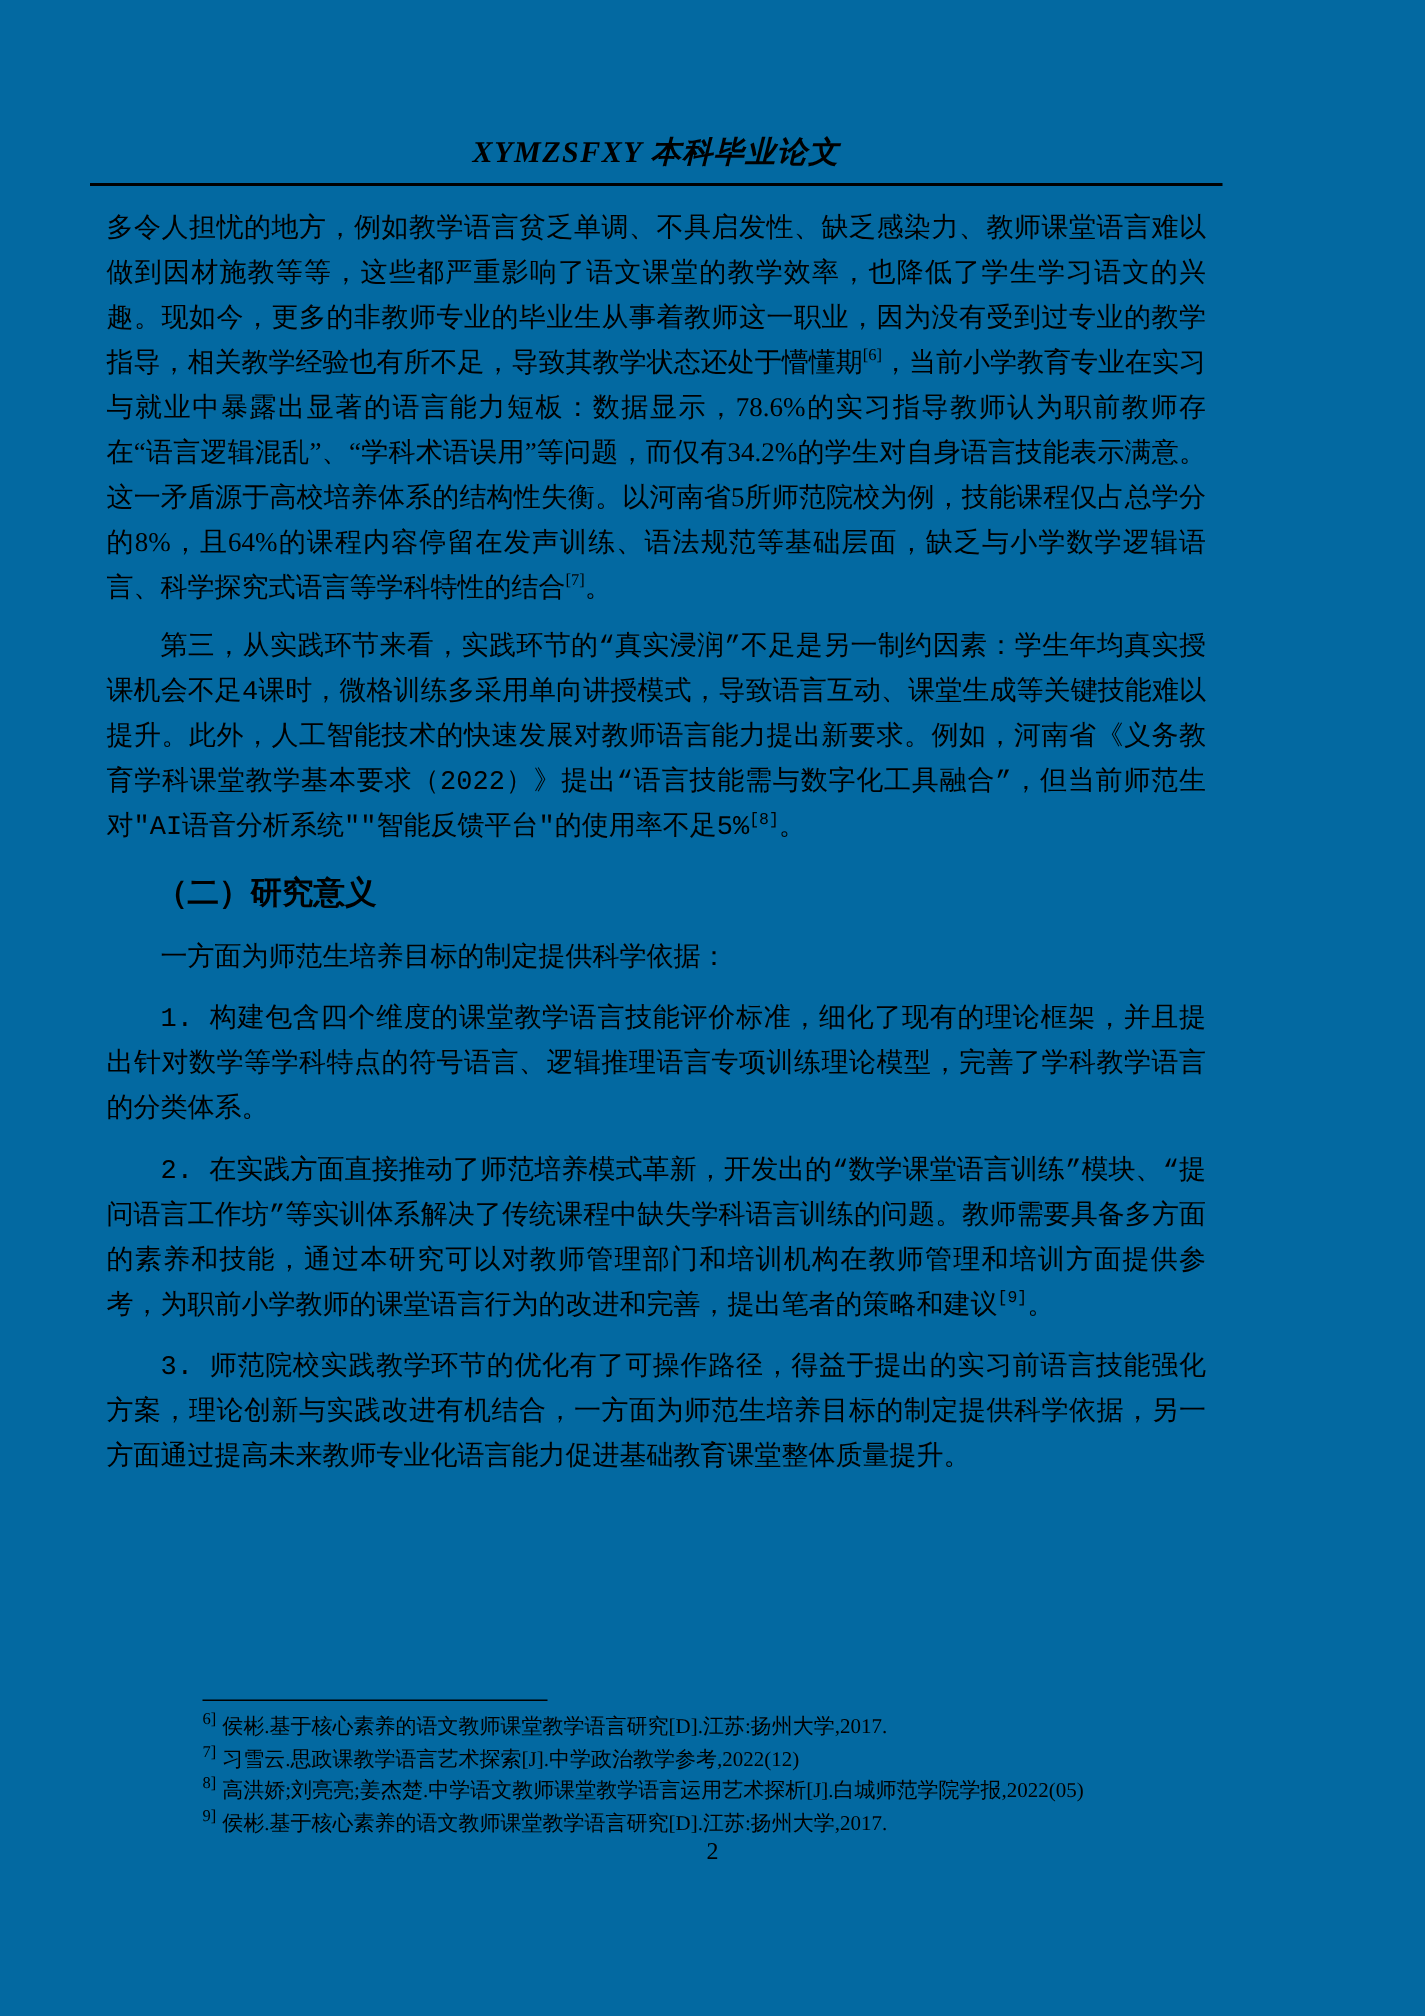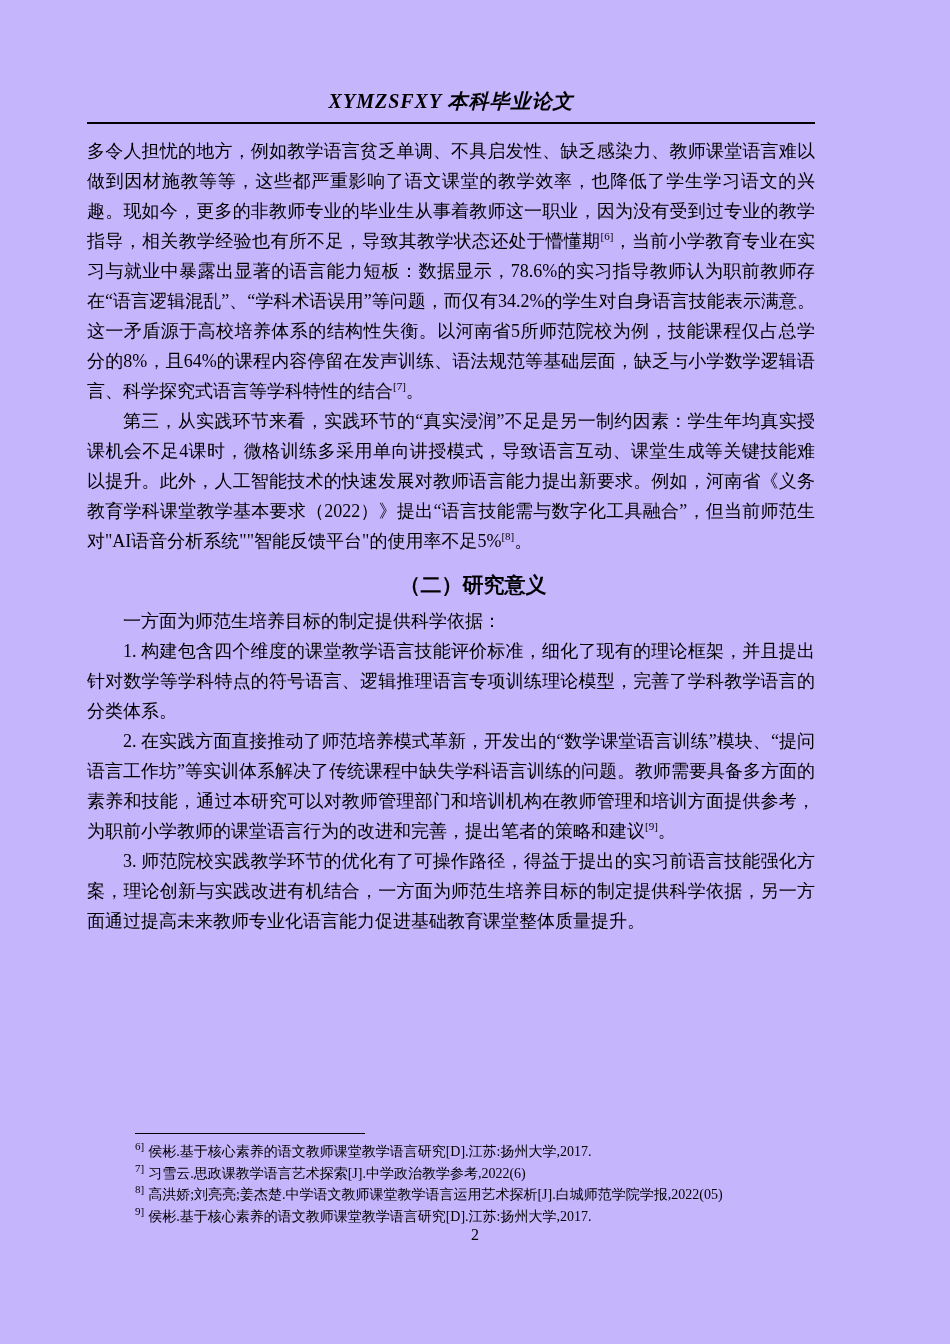--- a/index.html
+++ b/index.html
@@ -5,66 +5,66 @@
   html, body {
     margin: 0;
     padding: 0;
     background: #ffffff;
   }
   .page {
     position: relative;
     width: 950px;
     height: 1344px;
     margin: 0 auto;
-    background: #c4b5fd;
+    background: #0369a1;
     color: #000000;
     box-sizing: border-box;
-    padding: 88px 135px 0 87px;
+    padding: 88px 135px 0 60px;
     overflow: hidden;
     font-family: "Liberation Serif", "DejaVu Serif", serif;
   }
   .header {
     border-bottom: 2px solid #000000;
     padding-bottom: 7px;
   }
   .header-title {
     text-align: center;
     font-family: "Liberation Serif", "DejaVu Serif", serif;
     font-size: 20px;
     font-weight: bold;
     font-style: italic;
     letter-spacing: 1px;
   }
   .content {
     margin-top: 12px;
   }
   .para {
-    margin: 0;
+    margin: 11px;
     font-size: 18px;
     line-height: 30px;
     text-align: justify;
     text-justify: inter-ideograph;
     word-break: break-all;
   }
   .para.indent {
     text-indent: 36px;
+    font-family: Liberation Mono, monospace;
   }
   .para sup, .footnote sup {
     font-size: 11px;
     line-height: 0;
     vertical-align: super;
   }
   .section-heading {
     font-family: "Liberation Sans", "DejaVu Sans", sans-serif;
     font-weight: bold;
     font-size: 21px;
     line-height: 34px;
     margin: 12px 0 4px 0;
     text-indent: 44px;
-    text-align: center;
   }
   .footnotes {
     position: absolute;
     left: 135px;
     right: 135px;
     top: 1133px;
   }
   .footnote-sep {
     width: 230px;
     border-top: 1px solid #000000;
@@ -103,20 +103,20 @@
       <p class="para indent"><span>一方面为师范生培养目标的制定提供科学依据：</span></p>
       <p class="para indent"><span>1. 构建包含四个维度的课堂教学语言技能评价标准，细化了现有的理论框架，并且提出针对数学等学科特点的符号语言、逻辑推理语言专项训练理论模型，完善了学科教学语言的分类体系。</span></p>
       <p class="para indent"><span>2. 在实践方面直接推动了师范培养模式革新，开发出的“数学课堂语言训练”模块、“提问语言工作坊”等实训体系解决了传统课程中缺失学科语言训练的问题。教师需要具备多方面的素养和技能，通过本研究可以对教师管理部门和培训机构在教师管理和培训方面提供参考，为职前小学教师的课堂语言行为的改进和完善，提出笔者的策略和建议</span><sup>[9]</sup><span>。</span></p>
       <p class="para indent"><span>3. 师范院校实践教学环节的优化有了可操作路径，得益于提出的实习前语言技能强化方案，理论创新与实践改进有机结合，一方面为师范生培养目标的制定提供科学依据，另一方面通过提高未来教师专业化语言能力促进基础教育课堂整体质量提升。</span></p>
     </div>
 
   <div class="footnotes">
     <div class="footnote-sep"></div>
     <div id="footnote-list">
         <div class="footnote"><sup>6]</sup><span>侯彬.基于核心素养的语文教师课堂教学语言研究[D].江苏:扬州大学,2017.</span></div>
-        <div class="footnote"><sup>7]</sup><span>习雪云.思政课教学语言艺术探索[J].中学政治教学参考,2022(6)</span></div>
+        <div class="footnote"><sup>7]</sup><span>习雪云.思政课教学语言艺术探索[J].中学政治教学参考,2022(12)</span></div>
         <div class="footnote"><sup>8]</sup><span>高洪娇;刘亮亮;姜杰楚.中学语文教师课堂教学语言运用艺术探析[J].白城师范学院学报,2022(05)</span></div>
         <div class="footnote"><sup>9]</sup><span>侯彬.基于核心素养的语文教师课堂教学语言研究[D].江苏:扬州大学,2017.</span></div>
       </div>
   </div>
 
   <div class="page-number">2</div>
 </div>
 
 </body></html>

